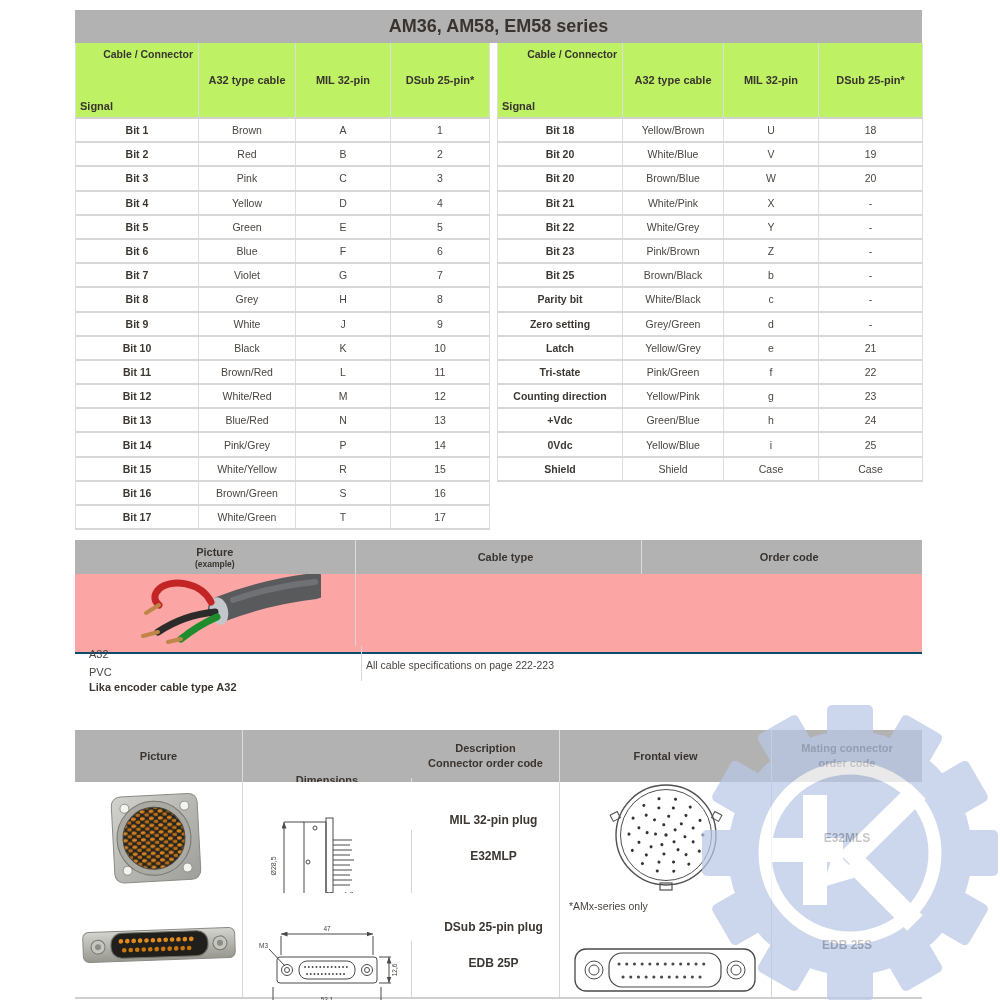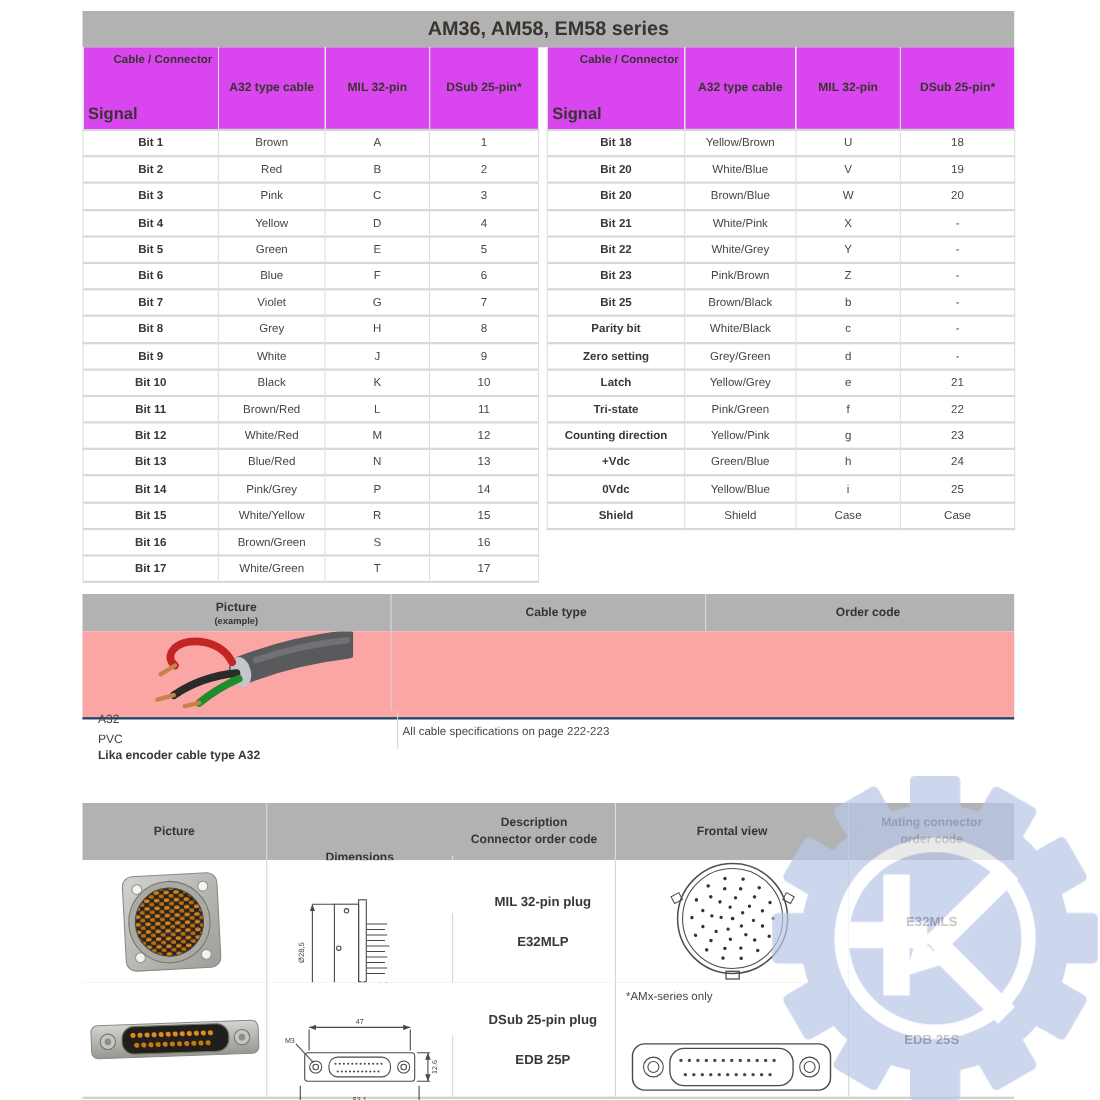--- a/index.html
+++ b/index.html
@@ -7,27 +7,27 @@
         font-family:"Liberation Sans",sans-serif;color:#46403b;}
   
   .title-bar{position:absolute;left:75px;top:10px;width:847px;height:33px;background:#b3b2b2;
              display:flex;align-items:center;justify-content:center;font-size:18px;font-weight:700;color:#39342f;}
   
   table.pin{position:absolute;top:43px;border-collapse:collapse;table-layout:fixed;background:#fff;}
   table.pin.left{left:75px;width:414px;}
   table.pin.right{left:497px;width:425px;}
   table.pin td,table.pin th{border-left:1px solid #dedede;border-right:1px solid #dedede;
         font-size:10.5px;text-align:center;vertical-align:middle;padding:0;overflow:hidden;white-space:nowrap;}
-  table.pin tr.hdr th{height:74px;border-bottom:2px solid #d2d2d2;font-size:11px;font-weight:700;color:#39342f;background:#d946ef;}
+  table.pin tr.hdr th{height:74px;border-bottom:2px solid #d2d2d2;font-size:11px;font-weight:700;color:#39342f;background:#bef264;}
   table.pin tbody td{height:22.2px;border-bottom:2px solid #d8d8d8;color:#4a4541;}
   table.pin tbody td.sig{font-weight:700;color:#3c3732;}
   th.corner{position:relative;
      background:linear-gradient(to bottom right,#fff calc(50% - 1px),#c9c9c9 calc(50% - 1px),#c9c9c9 calc(50% + 1px),#fff calc(50% + 1px));}
   th.corner .c-top{position:absolute;top:5px;right:5px;font-size:10.5px;font-weight:700;}
-  th.corner .c-bot{position:absolute;bottom:5px;left:4px;font-size:15px;font-weight:700;}
+  th.corner .c-bot{position:absolute;bottom:5px;left:4px;font-size:11px;font-weight:700;}
   
   .cable-head{position:absolute;left:75px;top:540px;width:847px;height:34px;background:#b3b2b2;display:flex;}
   .cable-head .hc{display:flex;flex-direction:column;align-items:center;justify-content:center;
                   font-size:11px;font-weight:700;color:#39342f;border-right:1px solid rgba(255,255,255,.55);}
   .cable-head .hc:last-child{border-right:none;}
   .cable-head .sub{font-size:8.5px;font-weight:700;margin-top:1px;}
   .cable-body{position:absolute;left:75px;top:574px;width:847px;height:78px;display:flex;border-bottom:2px solid #0c4a6e;background:#fca5a5;flex-direction:column;}
   .cable-body .bc{border-right:1px solid #d6d6d6;display:flex;align-items:center;}
   .cable-body .bc:last-child{border-right:none;}
   .w-pic{width:280px;justify-content:center;}

